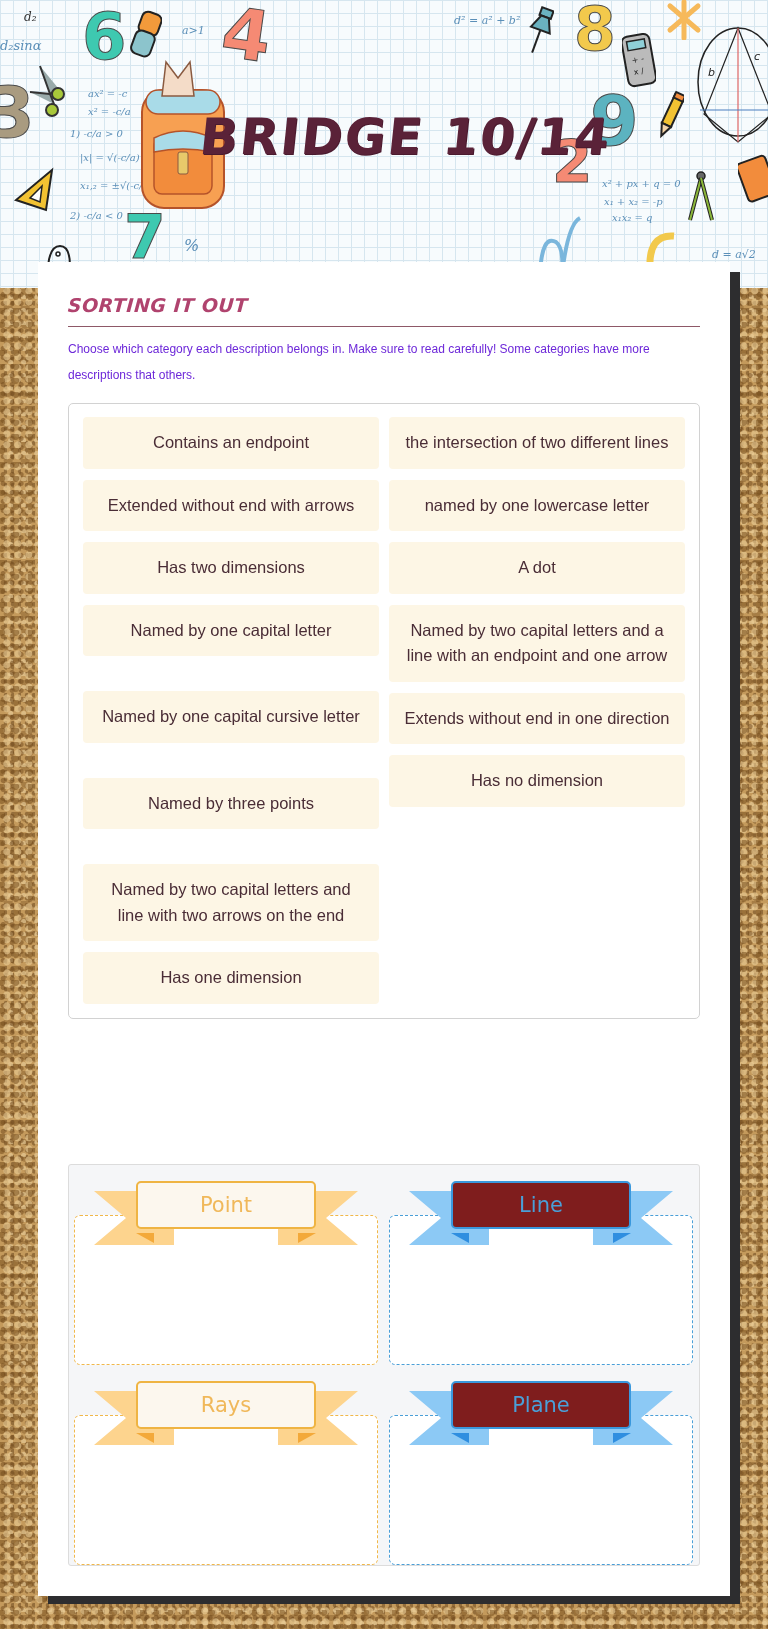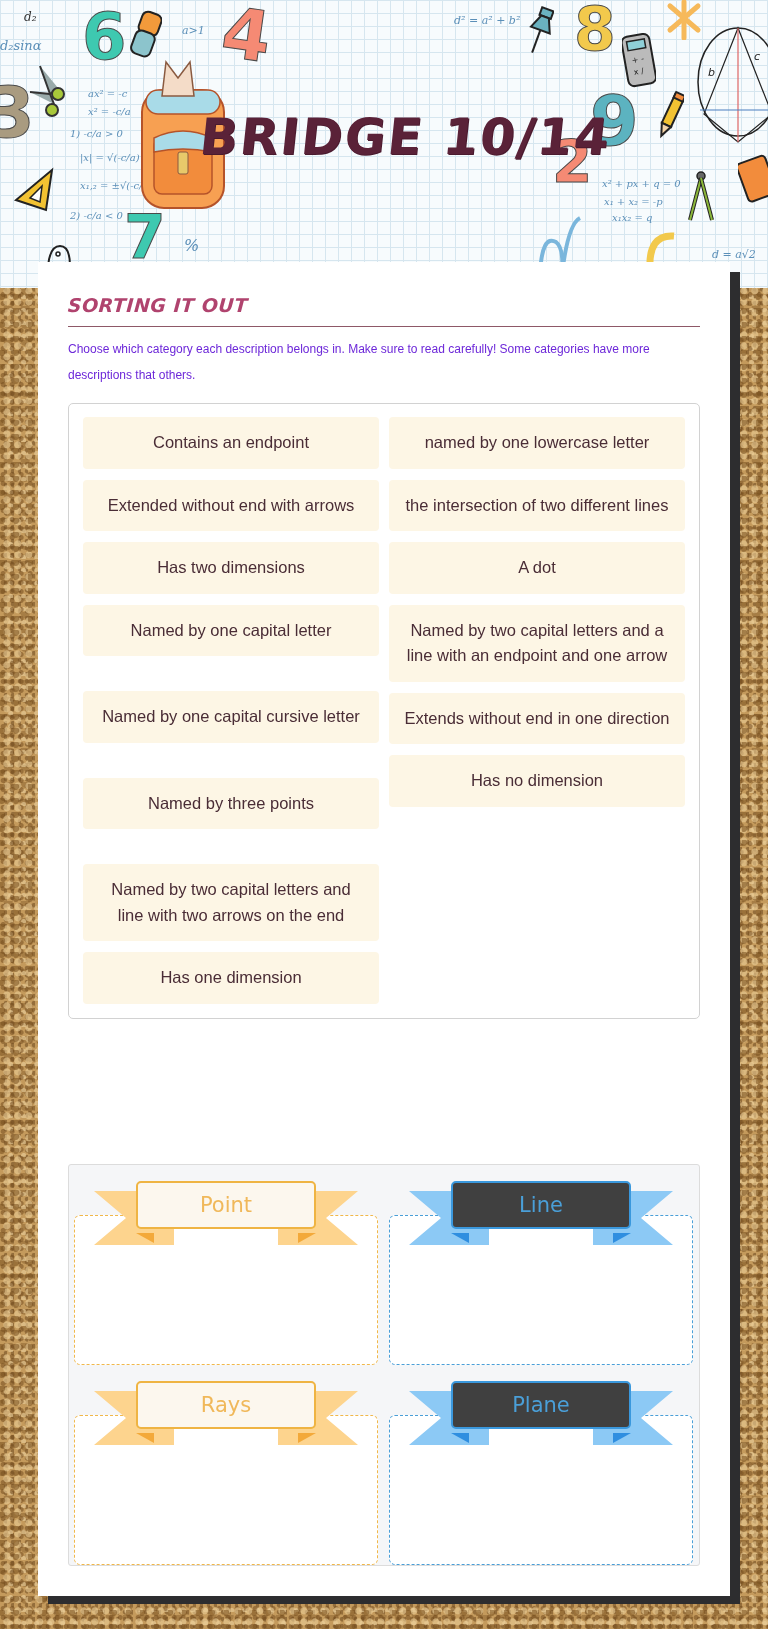--- a/index.html
+++ b/index.html
@@ -102,21 +102,21 @@
   .zone.blue .ribbon-fold { background: #2f8ee0; }
   .ribbon-fold.left { left: 62px; clip-path: polygon(0 0, 100% 0, 100% 100%); }
   .ribbon-fold.right { right: 62px; clip-path: polygon(0 0, 100% 0, 0 100%); }
   .ribbon-label {
     position: absolute; left: 62px; top: 8px; width: 180px; height: 48px;
     border: 2px solid; border-radius: 5px;
     display: flex; align-items: center; justify-content: center;
     font-family: "DejaVu Sans", sans-serif; font-size: 21px; font-weight: normal;
   }
   .zone.orange .ribbon-label { background: #fcf7ee; border-color: #efb443; color: #f0b85a; }
-  .zone.blue .ribbon-label { background: #404040; border-color: #3a98dd; color: #4a9fd8; }
+  .zone.blue .ribbon-label { background: #7f1d1d; border-color: #3a98dd; color: #4a9fd8; }
 </style>
 </head>
 <body>
 
 <div class="header">
 
   <span class="doodle formula" style="left:4px;top:10px;font-size:12px;color:#333;margin-left:20px;">d₂</span>
   <span class="doodle formula" style="left:0;top:38px;font-size:13px;">d₂sinα</span>
   <span class="doodle big-num" style="left:82px;top:0;font-size:64px;color:#3ec9b0;">6</span>
   <span class="doodle big-num" style="left:222px;top:-6px;font-size:70px;color:#f58a74;transform:rotate(8deg);">4</span>
@@ -251,22 +251,22 @@
       <div class="chip">Contains an endpoint</div>
       <div class="chip">Extended without end with arrows</div>
       <div class="chip">Has two dimensions</div>
       <div class="chip">Named by one capital letter</div>
       <div class="chip" style="margin-top:24px;">Named by one capital cursive letter</div>
       <div class="chip" style="margin-top:24px;">Named by three points</div>
       <div class="chip" style="margin-top:24px;">Named by two capital letters and line with two arrows on the end</div>
       <div class="chip">Has one dimension</div>
     </div>
     <div class="bank-col">
+      <div class="chip">the intersection of two different lines</div>
       <div class="chip">named by one lowercase letter</div>
-      <div class="chip">the intersection of two different lines</div>
       <div class="chip">A dot</div>
       <div class="chip">Named by two capital letters and a line with an endpoint and one arrow</div>
       <div class="chip">Extends without end in one direction</div>
       <div class="chip">Has no dimension</div>
     </div>
   </div>
 
   <div class="zones">
 
     <div class="zone orange" style="left:5px;top:8px;">

